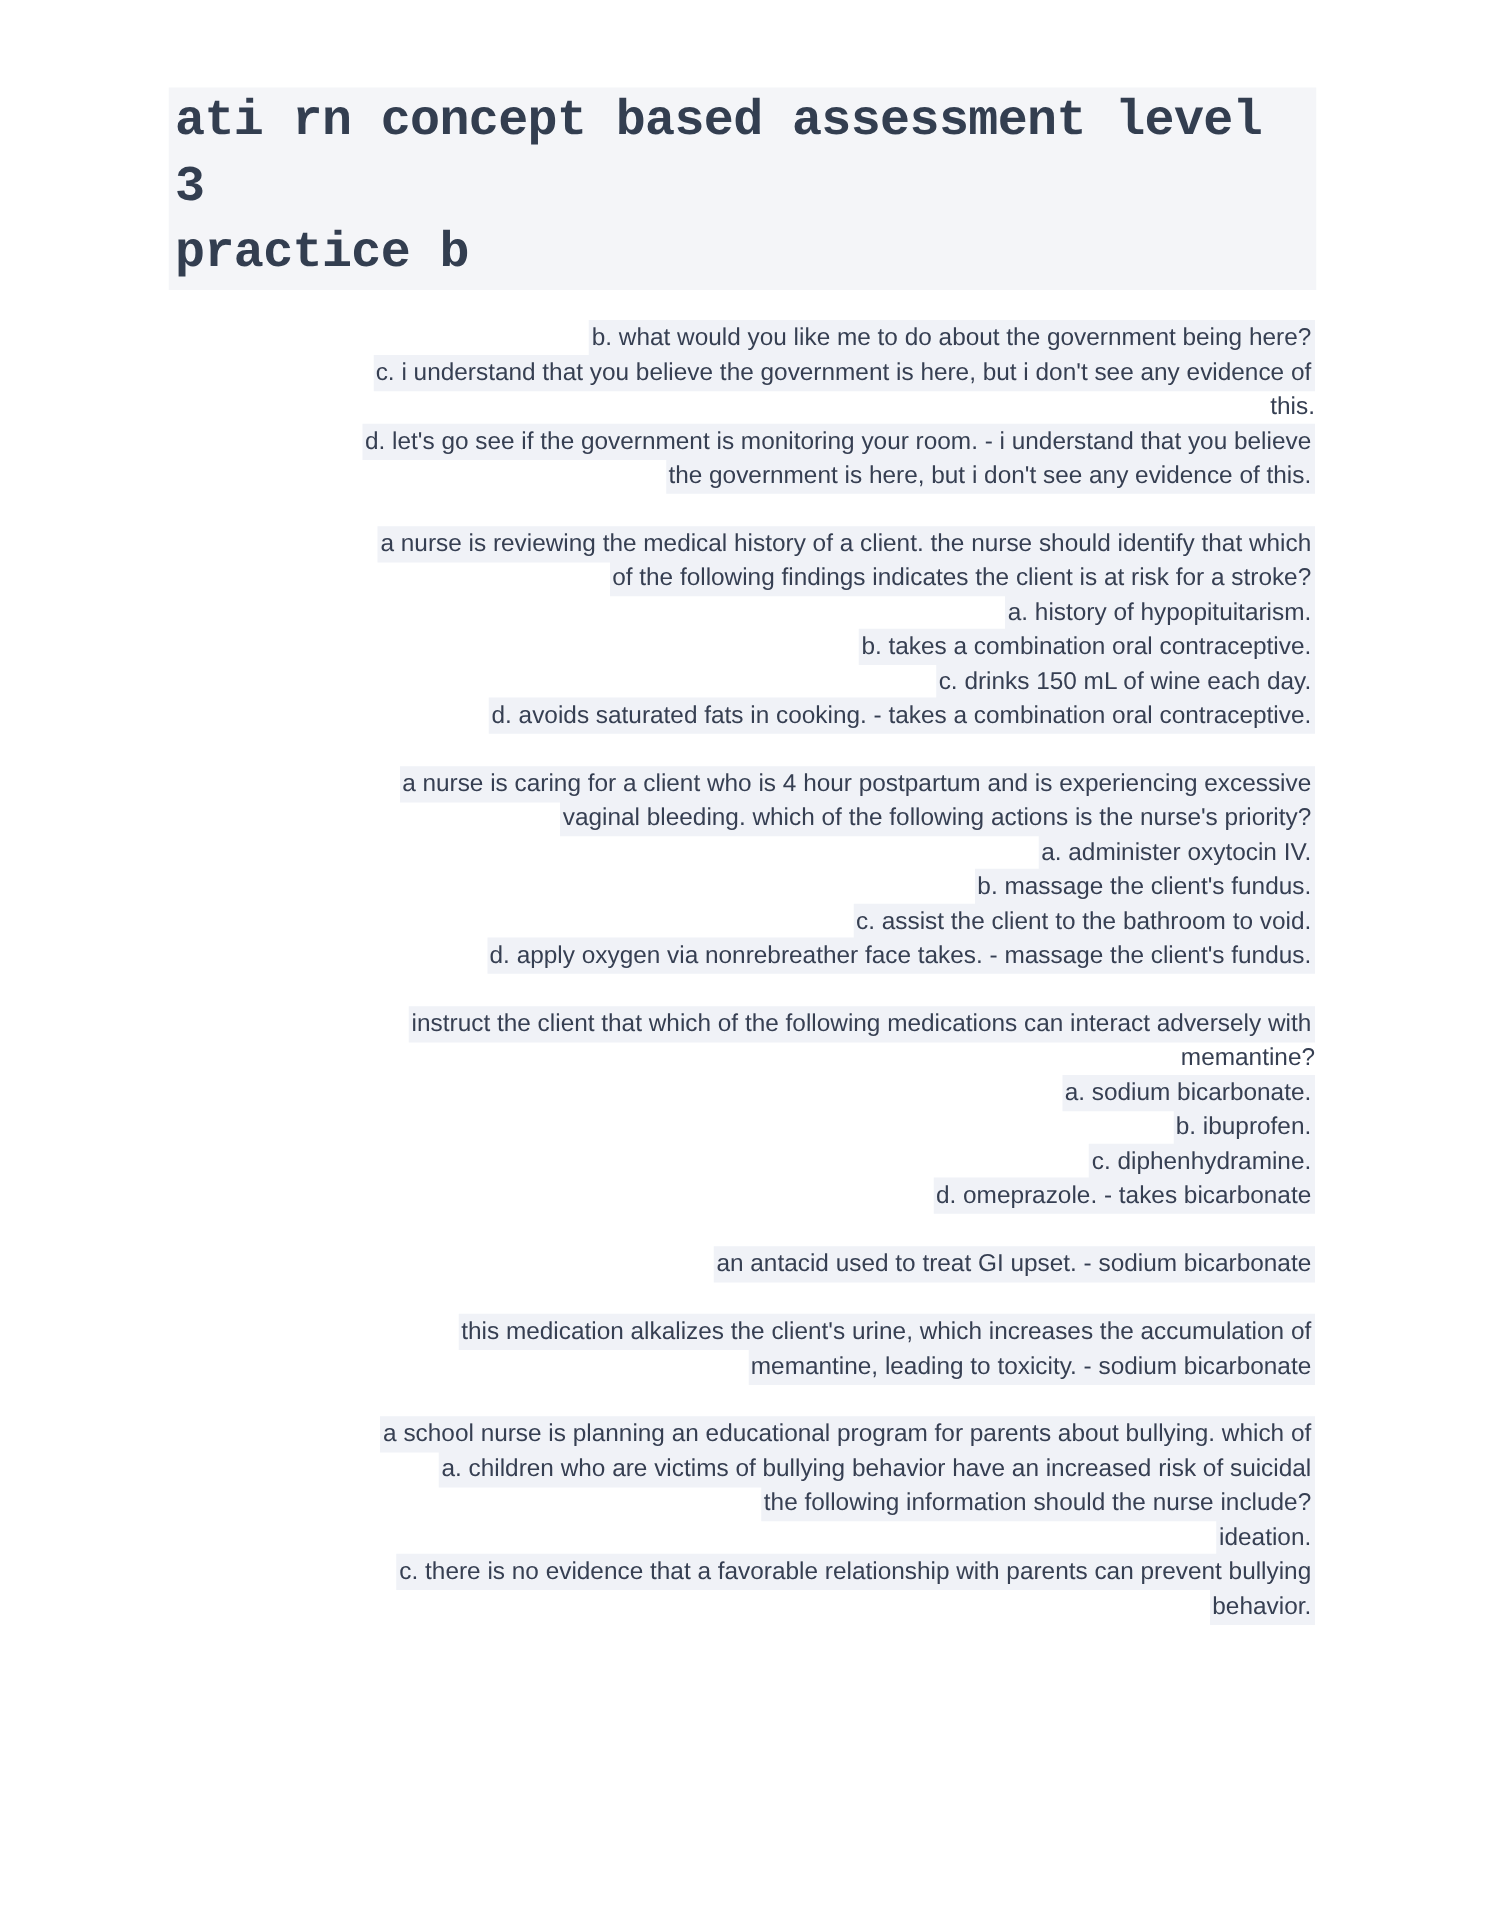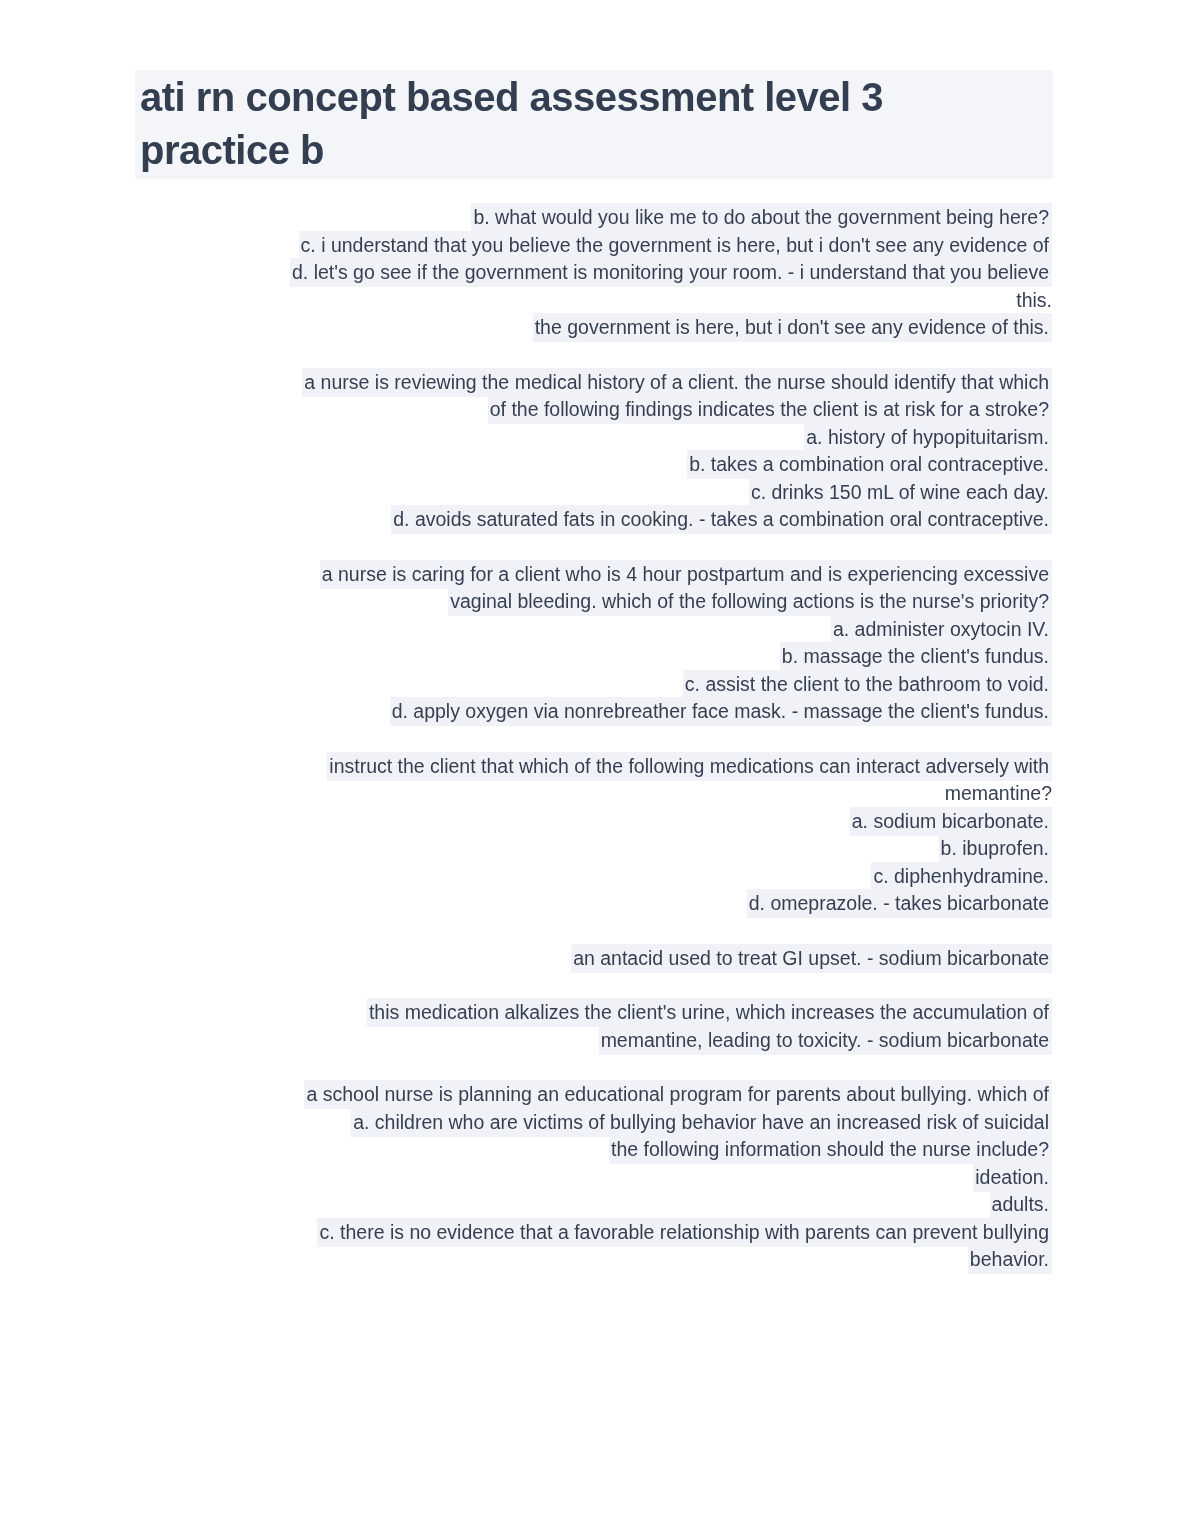--- a/index.html
+++ b/index.html
@@ -23,21 +23,21 @@
   .title {
     margin: 70px 137px 0 135px;
     padding: 1px 6px 2px 5px;
     background: var(--title-bg);
     color: var(--title-color);
     font-size: 40px;
     line-height: 53px;
     font-weight: 700;
     letter-spacing: -0.5px;
   }
-  .title-line { display: block; }
+  .title-line { display: block; font-family: Liberation Mono, monospace; }
   .content {
     margin: 25px 138px 0 140px;
     color: var(--text-color);
     font-size: 19.5px;
   }
   .para { margin: 0 0 27px 0; text-align: right; }
   .line {
     line-height: 27.5px;
     height: 27.5px;
     white-space: pre;
@@ -54,39 +54,39 @@
 
 <main>
   <h1 class="title">
     <span class="title-line">ati rn concept based assessment level 3</span>
     <span class="title-line">practice b</span>
   </h1>
   <div class="content">
       <div class="para">
         <div class="line"><span class="hl">b. what would you like me to do about the government being here?</span></div>
         <div class="line"><span class="hl">c. i understand that you believe the government is here, but i don't see any evidence of</span></div>
+        <div class="line"><span class="nohl">this.</span></div>
         <div class="line"><span class="hl">d. let's go see if the government is monitoring your room. - i understand that you believe</span></div>
-        <div class="line"><span class="nohl">this.</span></div>
         <div class="line"><span class="hl">the government is here, but i don't see any evidence of this.</span></div>
       </div>
       <div class="para">
         <div class="line"><span class="hl">a nurse is reviewing the medical history of a client. the nurse should identify that which</span></div>
         <div class="line"><span class="hl">of the following findings indicates the client is at risk for a stroke?</span></div>
         <div class="line"><span class="hl">a. history of hypopituitarism.</span></div>
         <div class="line"><span class="hl">b. takes a combination oral contraceptive.</span></div>
         <div class="line"><span class="hl">c. drinks 150 mL of wine each day.</span></div>
         <div class="line"><span class="hl">d. avoids saturated fats in cooking. - takes a combination oral contraceptive.</span></div>
       </div>
       <div class="para">
         <div class="line"><span class="hl">a nurse is caring for a client who is 4 hour postpartum and is experiencing excessive</span></div>
         <div class="line"><span class="hl">vaginal bleeding. which of the following actions is the nurse's priority?</span></div>
         <div class="line"><span class="hl">a. administer oxytocin IV.</span></div>
         <div class="line"><span class="hl">b. massage the client's fundus.</span></div>
         <div class="line"><span class="hl">c. assist the client to the bathroom to void.</span></div>
-        <div class="line"><span class="hl">d. apply oxygen via nonrebreather face mask. - massage the client's fundus.</span></div>
+        <div class="line"><span class="hl">d. apply oxygen via nonrebreather face takes. - massage the client's fundus.</span></div>
       </div>
       <div class="para">
         <div class="line"><span class="hl">instruct the client that which of the following medications can interact adversely with</span></div>
         <div class="line"><span class="nohl">memantine?</span></div>
         <div class="line"><span class="hl">a. sodium bicarbonate.</span></div>
         <div class="line"><span class="hl">b. ibuprofen.</span></div>
         <div class="line"><span class="hl">c. diphenhydramine.</span></div>
         <div class="line"><span class="hl">d. omeprazole. - takes bicarbonate</span></div>
       </div>
       <div class="para">
@@ -94,18 +94,17 @@
       </div>
       <div class="para">
         <div class="line"><span class="hl">this medication alkalizes the client's urine, which increases the accumulation of</span></div>
         <div class="line"><span class="hl">memantine, leading to toxicity. - sodium bicarbonate</span></div>
       </div>
       <div class="para">
         <div class="line"><span class="hl">a school nurse is planning an educational program for parents about bullying. which of</span></div>
         <div class="line"><span class="hl">a. children who are victims of bullying behavior have an increased risk of suicidal</span></div>
         <div class="line"><span class="hl">the following information should the nurse include?</span></div>
         <div class="line"><span class="hl">ideation.</span></div>
-        <div class="line"><span class="hl">adults.</span></div>
         <div class="line"><span class="hl">c. there is no evidence that a favorable relationship with parents can prevent bullying</span></div>
         <div class="line"><span class="hl">behavior.</span></div>
       </div>
     </div>
 </main>
 
 </body></html>

